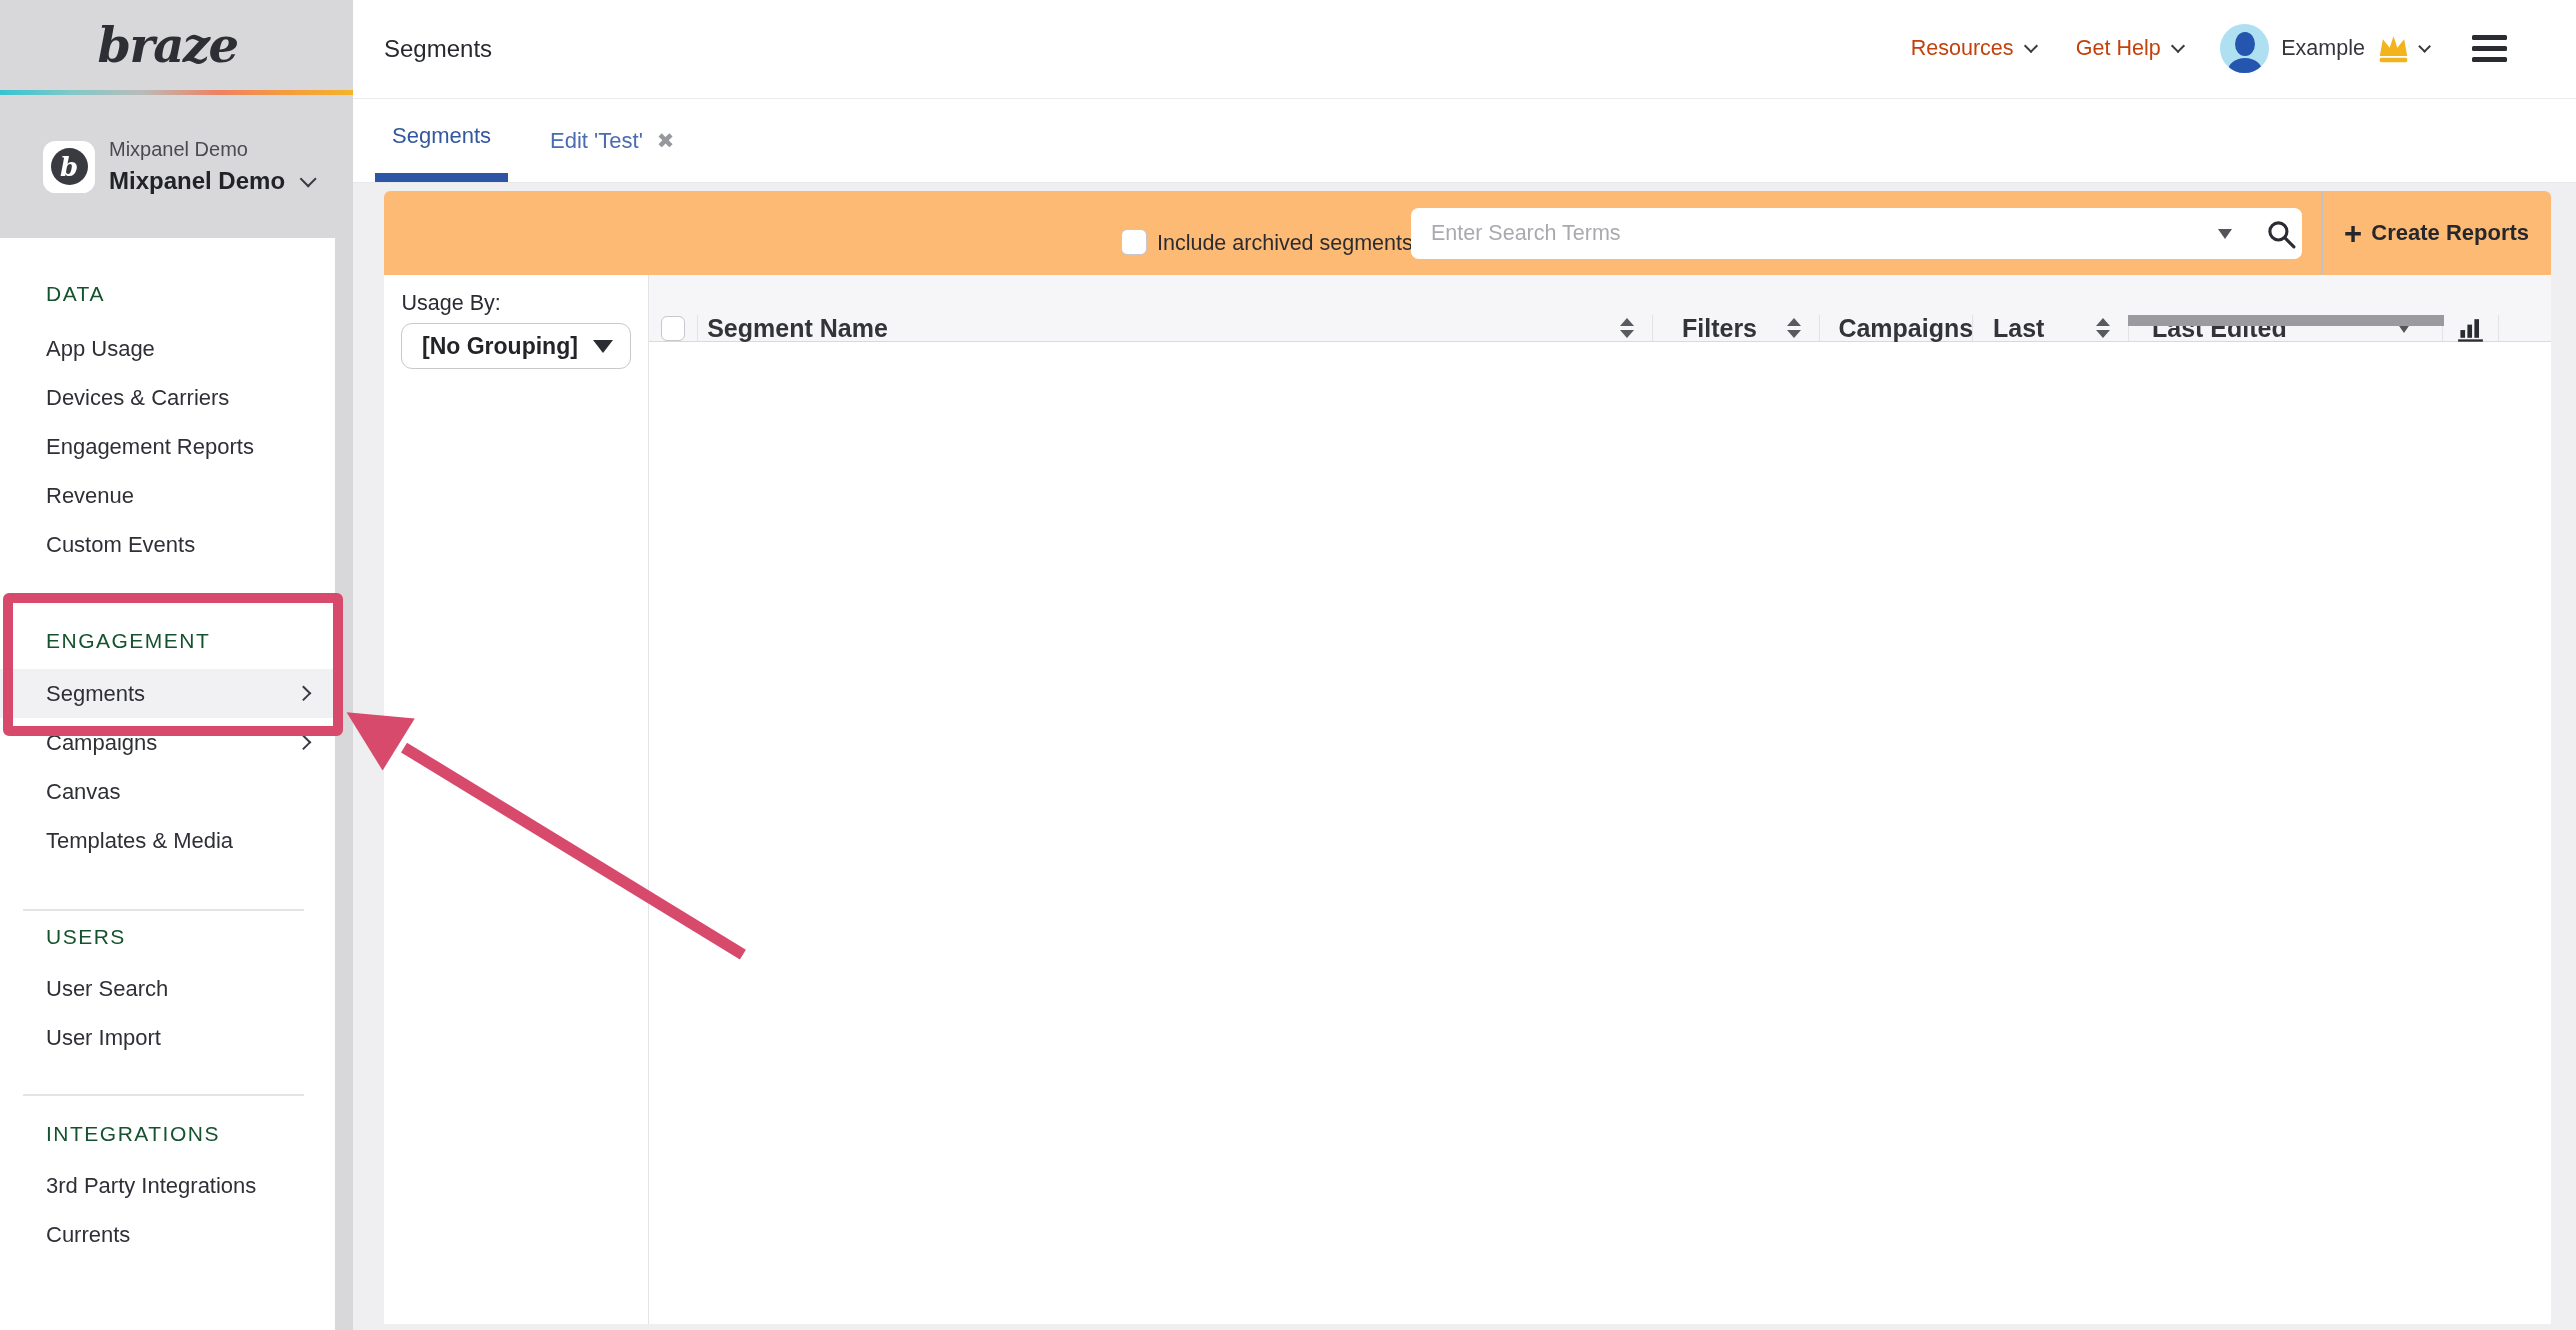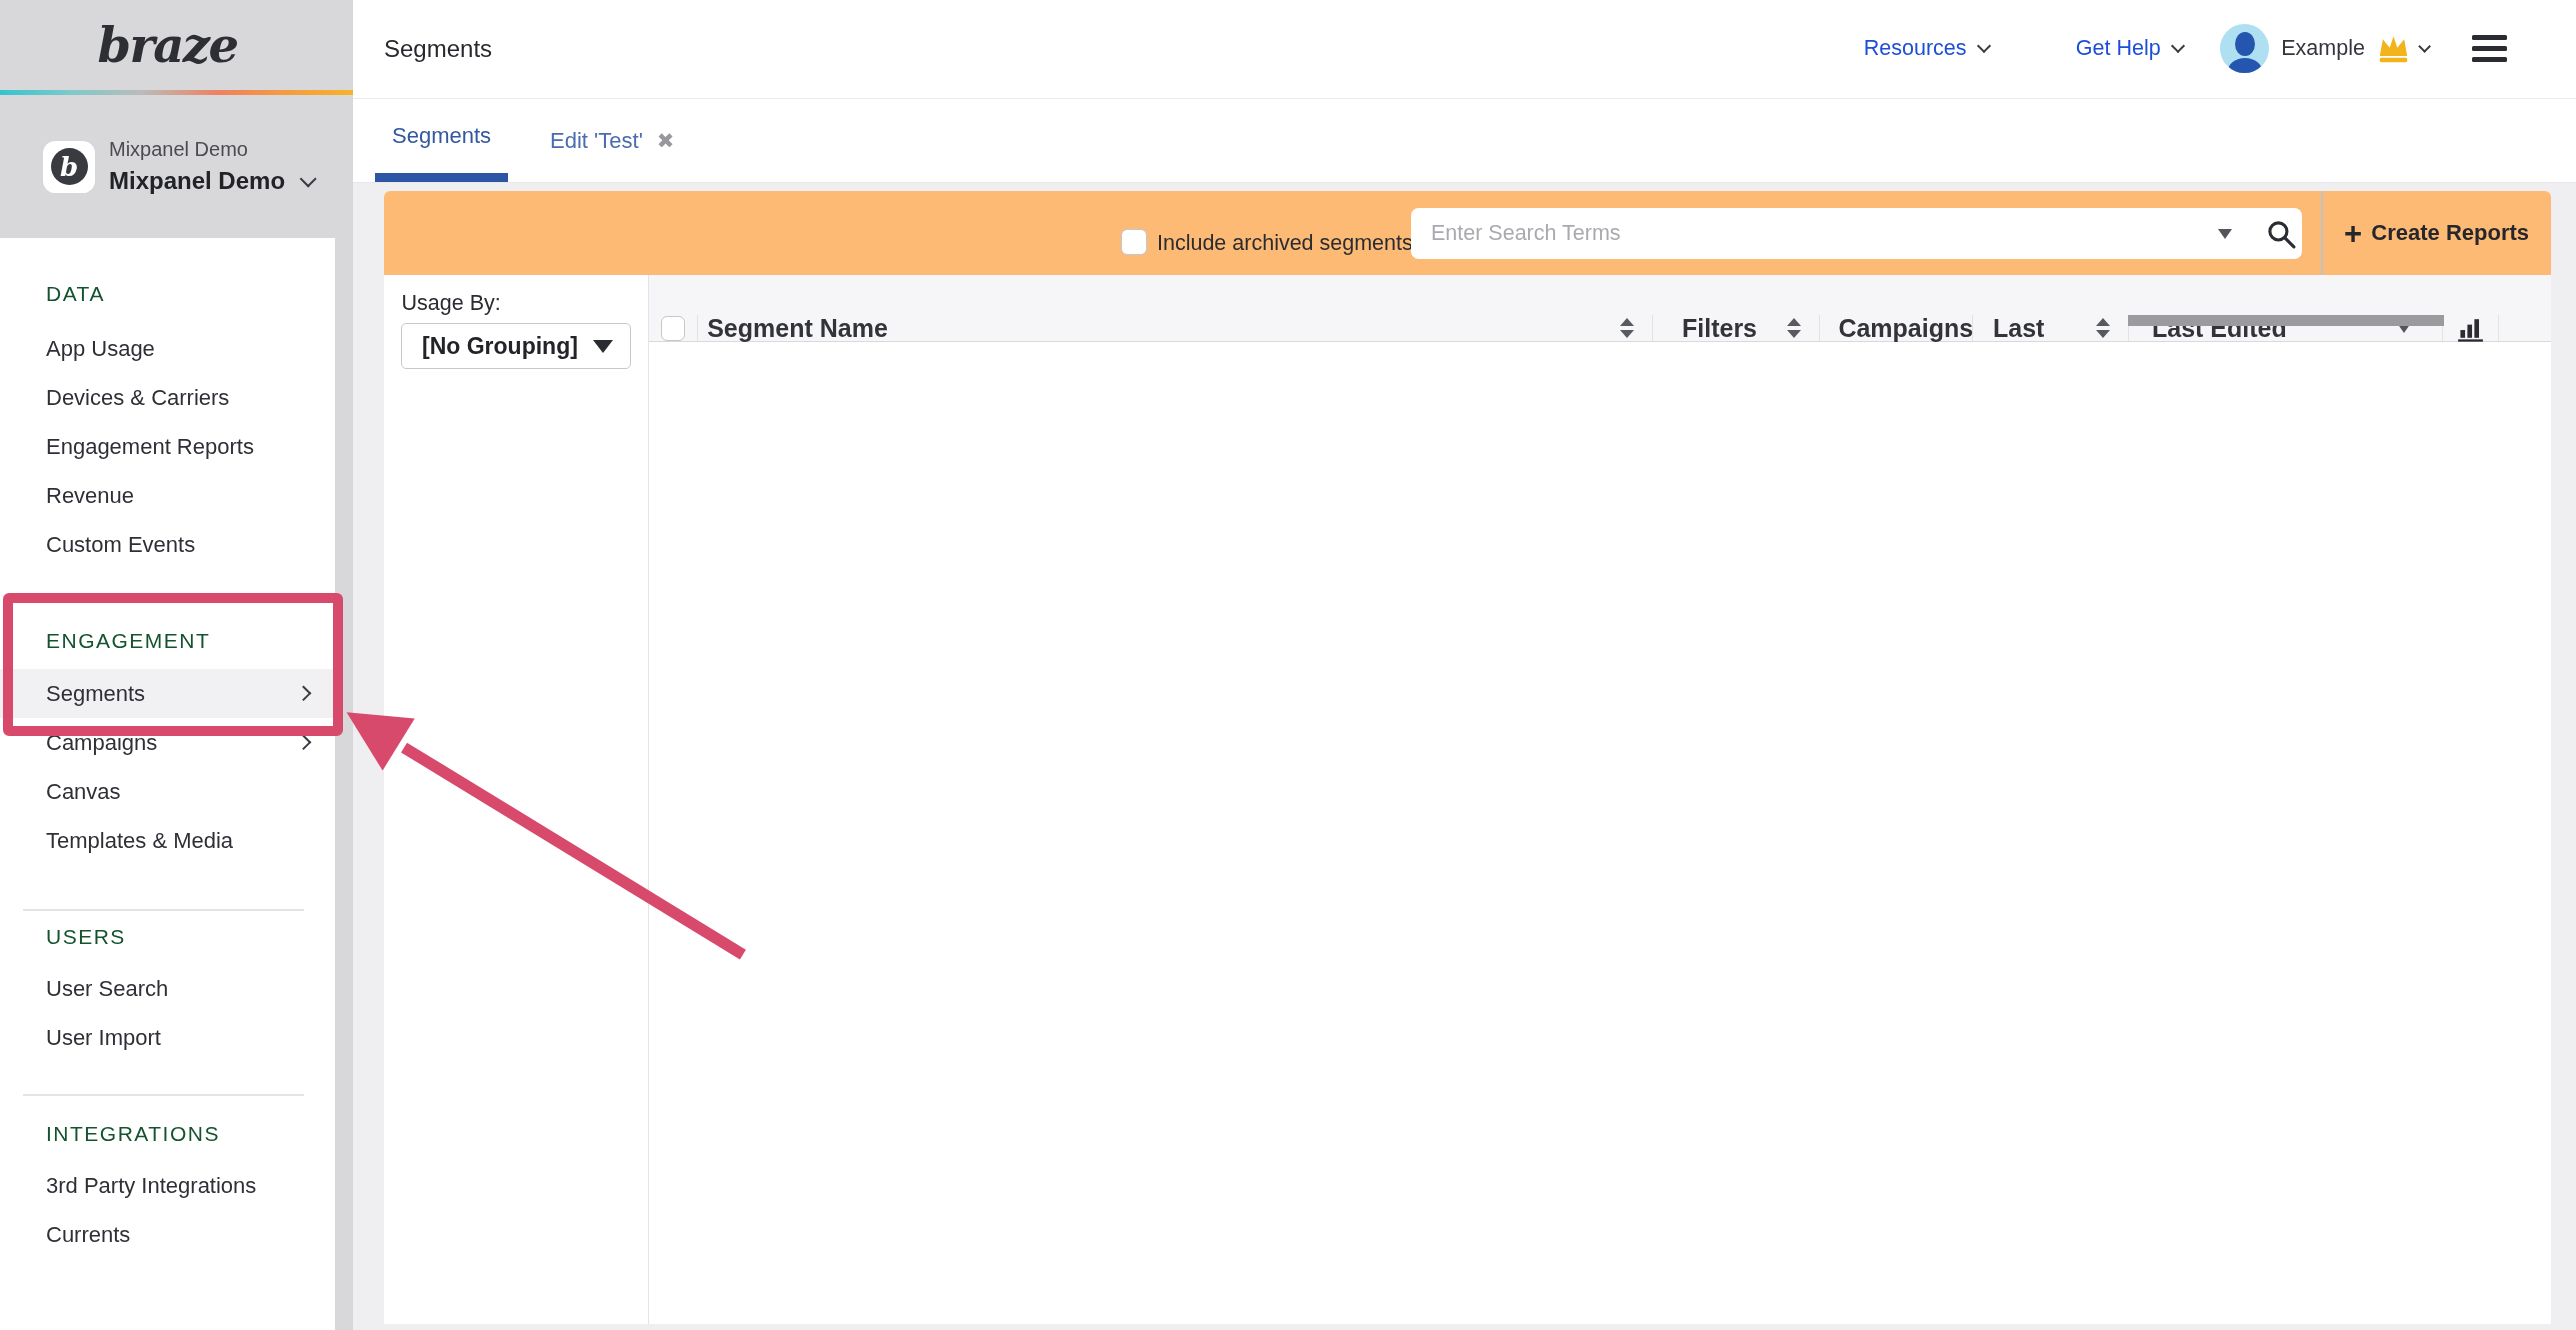--- a/index.html
+++ b/index.html
@@ -46,21 +46,21 @@
   .nav-divider { height:1.5px; background:#e4e4e7; margin-left:23px; width:281px; }
   .nav-divider.d1 { margin-top:44px; }
   .nav-divider.d2 { margin-top:32px; }
 
   
   .top-header { position:absolute; left:353px; right:0; top:0; height:99px; background:#ffffff;
     border-bottom:1.5px solid #ebebee; }
   .page-title { position:absolute; left:31px; top:0; height:97px; display:flex; align-items:center;
     font-size:24px; color:#28292e; }
   .hdr-right { position:absolute; right:69px; top:0; height:97px; display:flex; align-items:center; }
-  .hdr-link { display:flex; align-items:center; font-size:21.5px; color:#1d4ed8; cursor:pointer;margin-left:47px; }
+  .hdr-link { display:flex; align-items:center; font-size:21.5px; color:#c2410c; cursor:pointer; }
   .hdr-link .chev.down { width:10px; height:10px; margin-left:12.3px; }
   .gap52 { width:40px; } .gap48 { width:37px; } .gap56 { width:43px; }
   .avatar { width:49px; height:49px; border-radius:50%; background:#aee0f2; position:relative; overflow:hidden; }
   .avatar .head { position:absolute; left:14.6px; top:7.7px; width:20px; height:24.5px; border-radius:50%; background:#2456b0; }
   .avatar .body { position:absolute; left:7.7px; top:34px; width:34px; height:26px; border-radius:50%; background:#2456b0; }
   .user-name { margin-left:12.3px; font-size:21.5px; color:#35363c; }
   .crown { margin-left:10.7px; }
   .hdr-user { display:flex; align-items:center; cursor:pointer; }
   .hdr-user .chev.down { width:9.2px; height:9.2px; margin-left:9.2px; }
   .hamburger { width:35px; cursor:pointer; }
@@ -94,21 +94,21 @@
   .toolbar-divider { position:absolute; left:1937px; top:0; bottom:0; width:1.5px; background:#c3c3c7; }
   .create-btn { position:absolute; left:1938px; right:0; top:0; bottom:0; display:flex;
     align-items:center; justify-content:center; cursor:pointer; }
   .create-plus { font-size:31px; font-weight:900; color:#26272c; margin-right:9.2px; line-height:1; }
   .create-label { font-size:22px; font-weight:700; color:#26272c; }
 
   .content-row { position:absolute; left:0; right:0; top:84px; bottom:0; display:flex; }
   .group-panel { width:265px; border-right:1.5px solid #e4e4e7; position:relative; background:#fff; }
   .group-label { position:absolute; left:17.6px; top:15.3px; font-size:21.5px; color:#2b2c31; }
   .group-select { position:absolute; left:17px; top:48px; width:230px; height:46px; background:#fff;
-    border:1.5px solid #c9c9cd; border-radius:5px; display:flex; align-items:center; cursor:pointer; }
+    border:1.5px solid #c9c9cd; border-radius:11px; display:flex; align-items:center; cursor:pointer; }
   .group-select-value { margin-left:20px; font-size:23px; font-weight:700; color:#232428; flex:1; }
   .group-select .sel-caret { width:0; height:0; border-left:10.7px solid transparent;
     border-right:10.7px solid transparent; border-top:13px solid #2b2c31; margin-right:17px; }
 
   .table-area { flex:1; display:flex; flex-direction:column; background:#fff; }
   .thead { height:67px; background:#f6f6f8; border-bottom:1.5px solid #d9d9dc; display:flex; }
   .th { position:relative; display:flex; align-items:center; border-right:1.5px solid #e3e3e6;
     font-size:25px; font-weight:700; color:#33343a; cursor:pointer;margin-top:40px; }
   .th.c0 { width:49px; justify-content:center; }
   .th.c1 { width:955px; padding-left:9.2px; }

